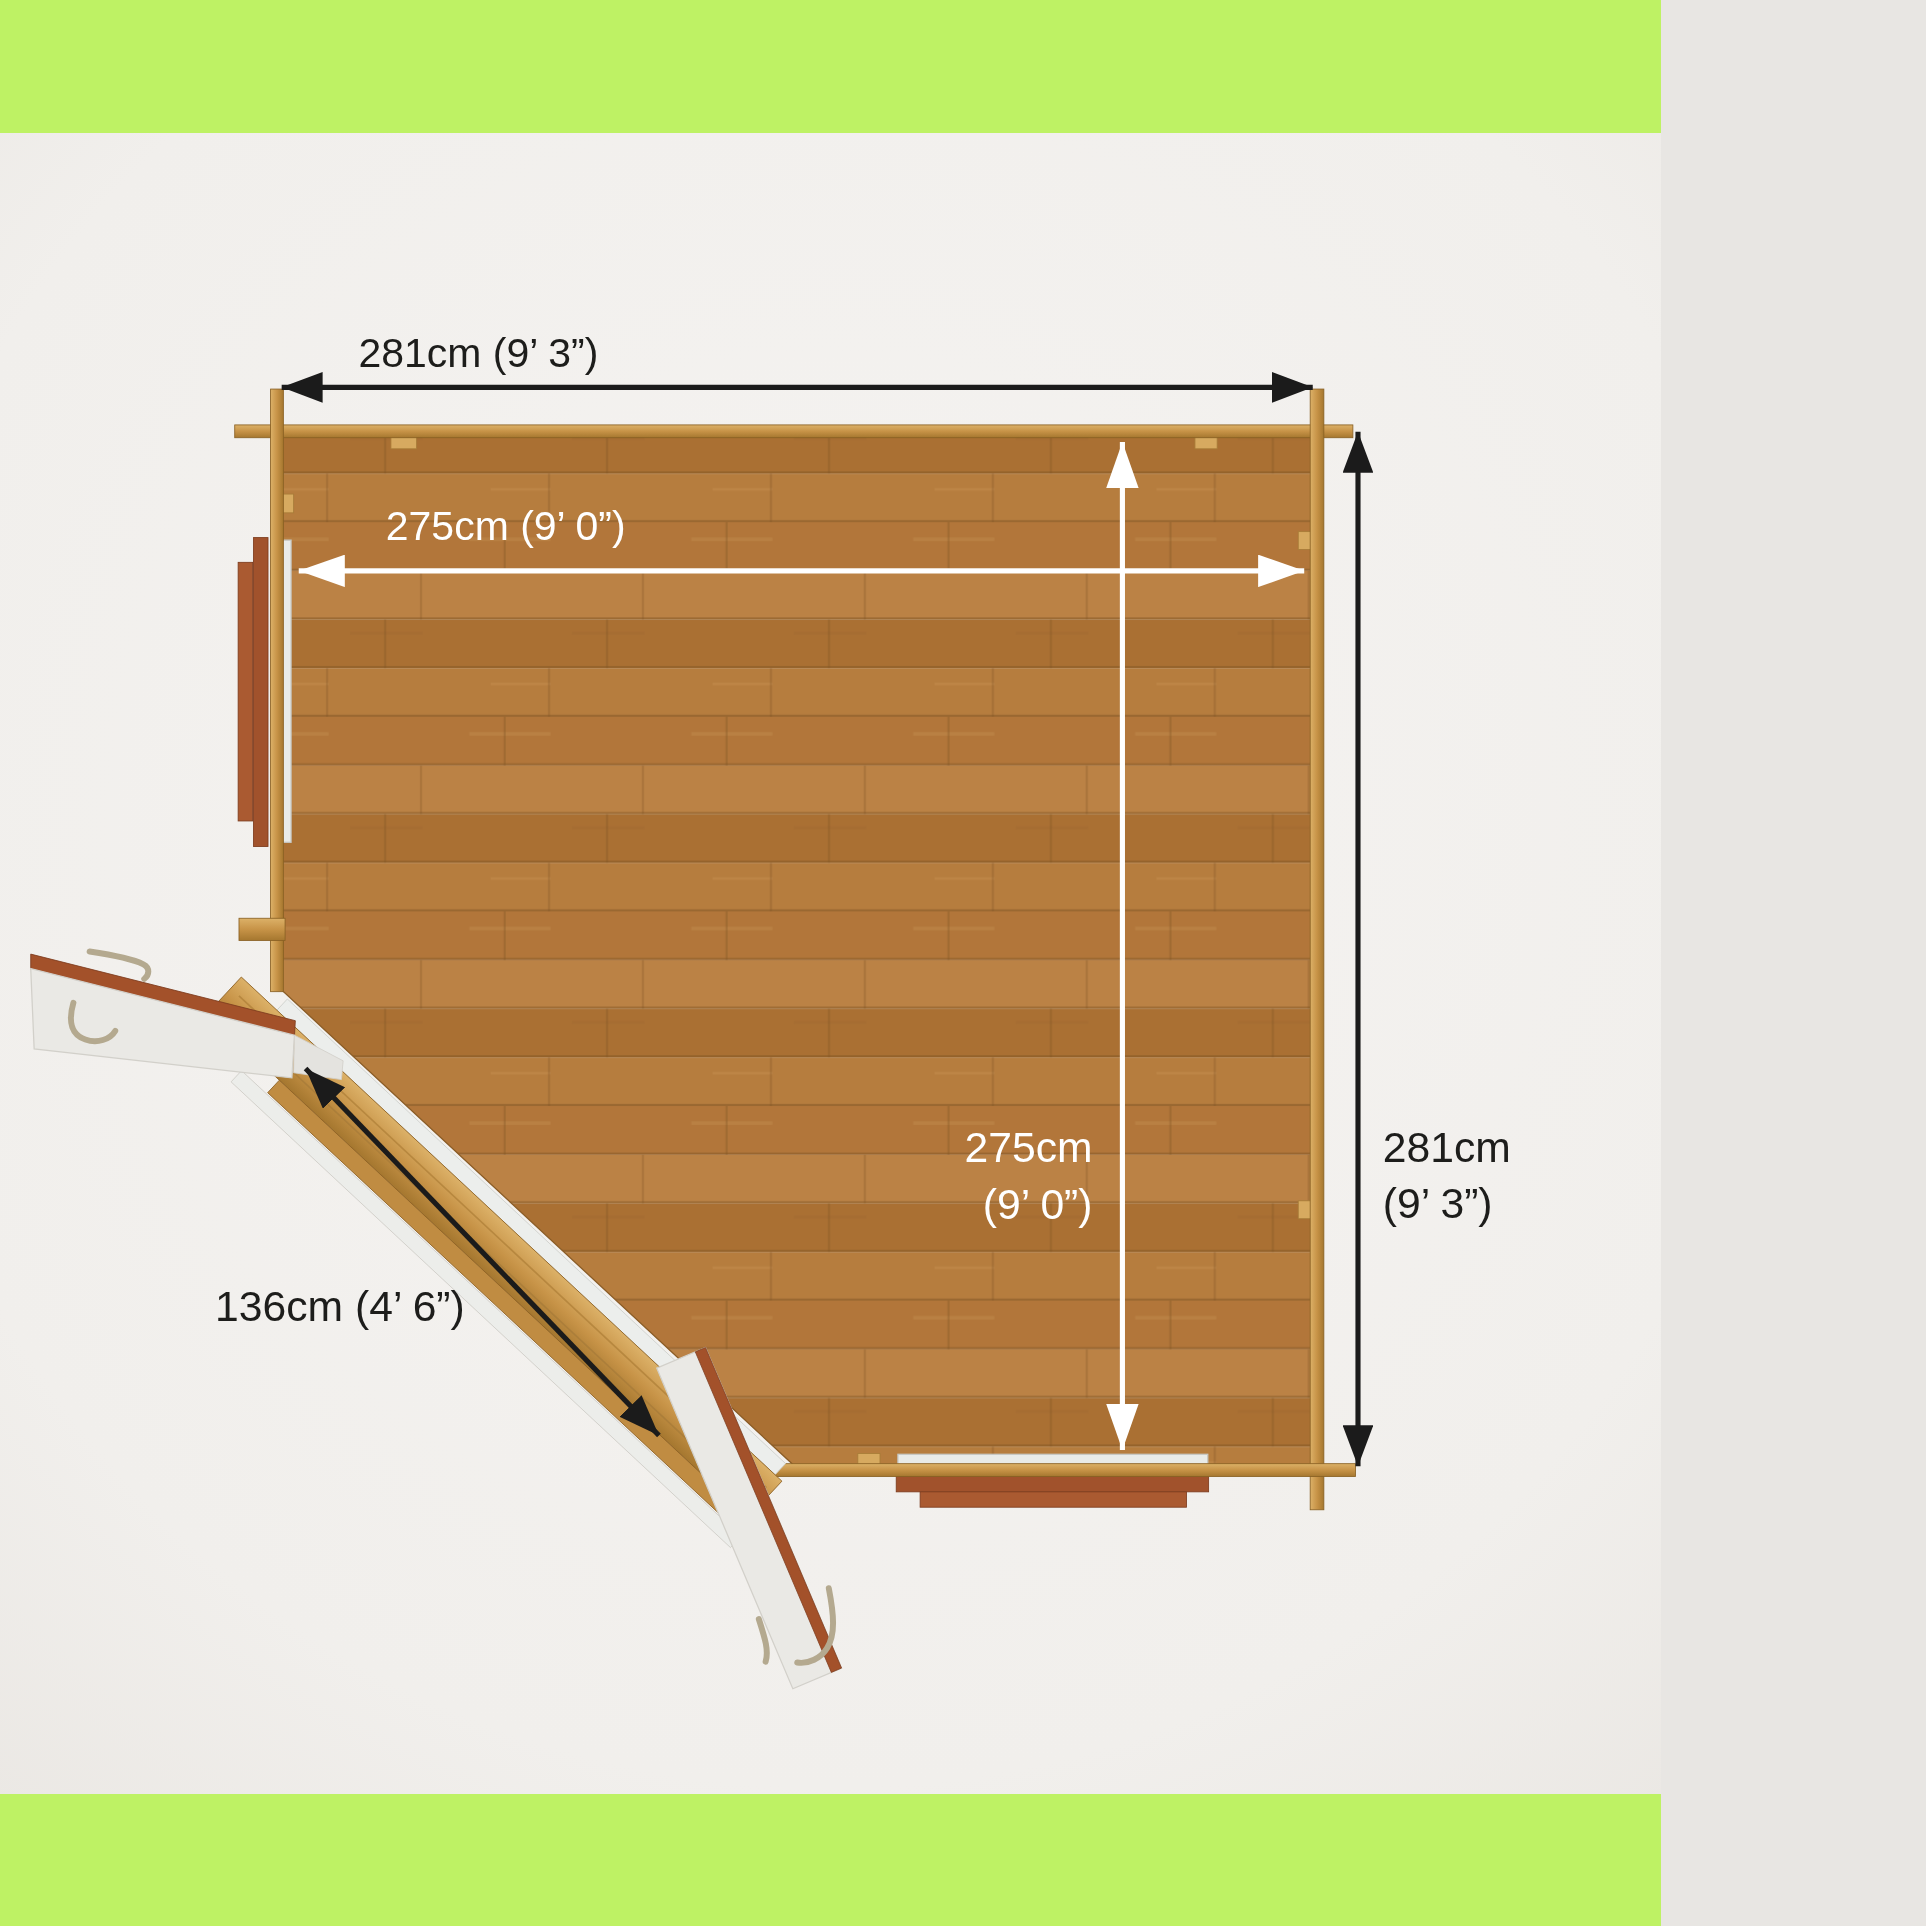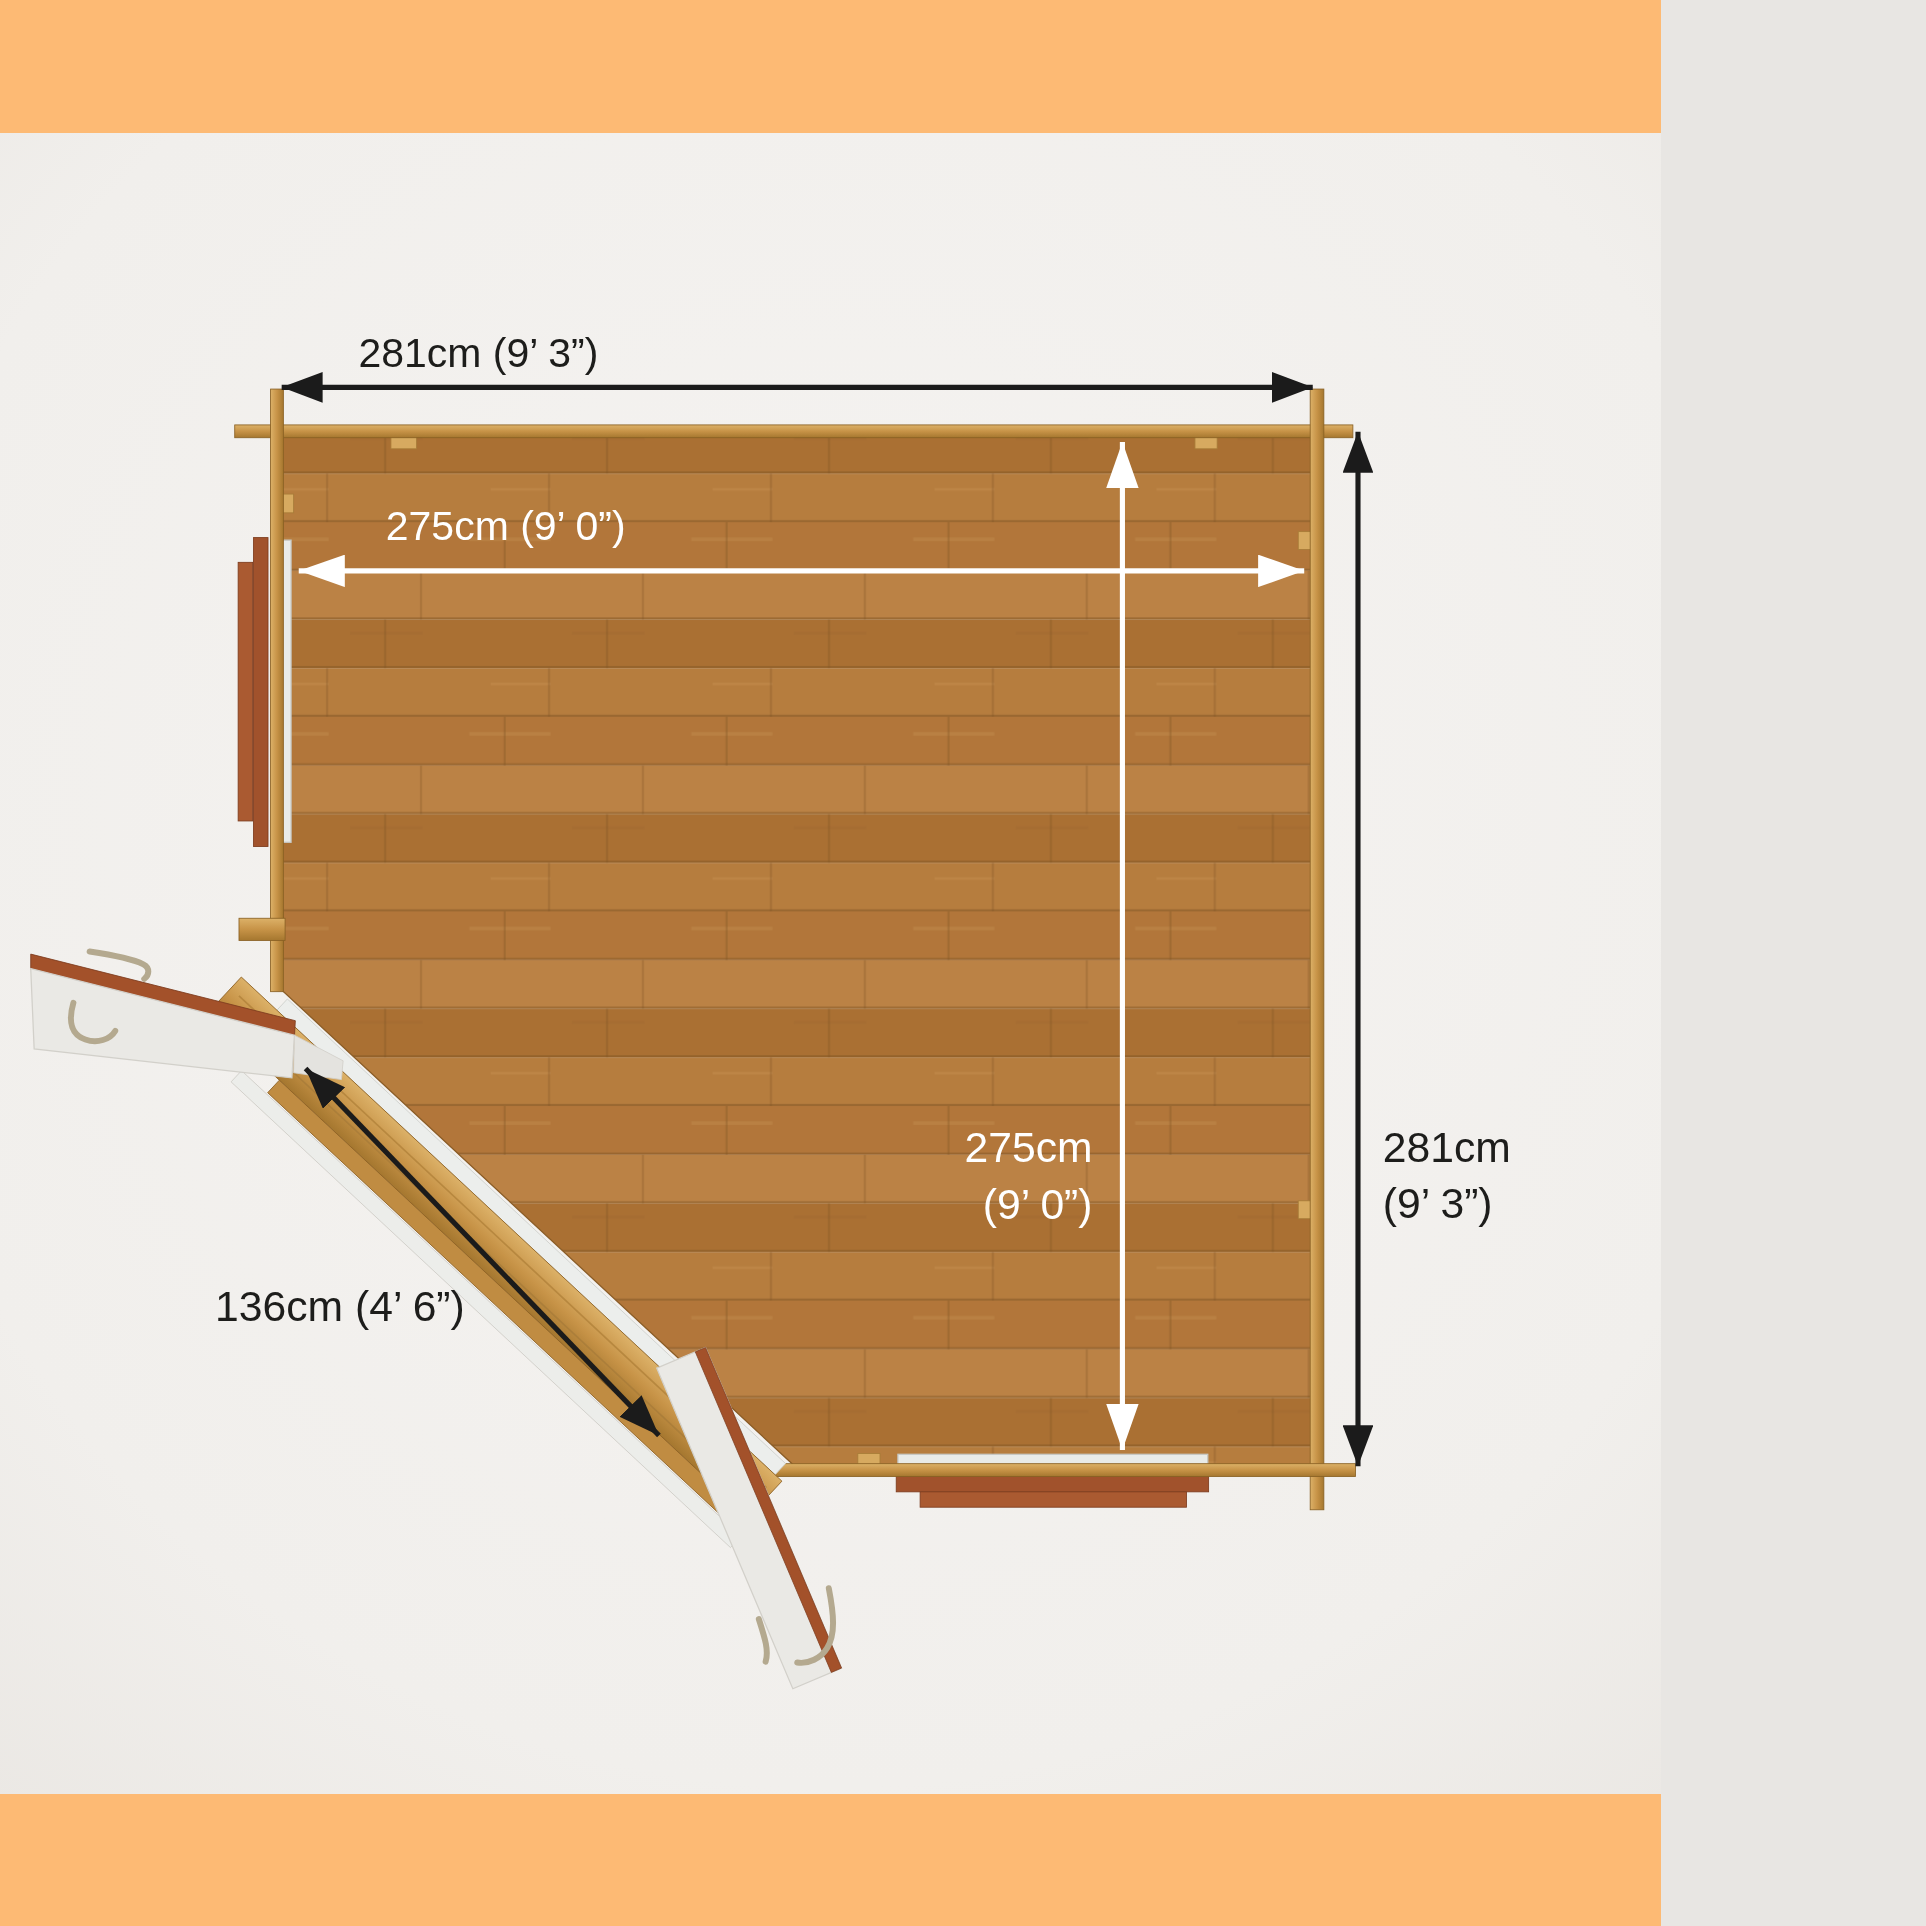--- a/index.html
+++ b/index.html
@@ -1,16 +1,16 @@
 <!DOCTYPE html>
 <html><head>
 <meta charset="utf-8">
 <style>
   html,body{margin:0;padding:0;background:#e8e6e3;}
-  .stage{position:relative;width:1661px;height:1927px;overflow:hidden;background:#fdba74;}
+  .stage{position:relative;width:1661px;height:1927px;overflow:hidden;background:#bef264;}
   svg{display:block;width:100%;height:100%;}
   .lbl{font-family:"Liberation Sans","DejaVu Sans",sans-serif;font-weight:400;}
   .lbl-lg{font-size:50px;}
   .lbl-md{font-size:48px;}
 </style>
 </head>
 <body>
 
 <div class="stage">
 <svg viewBox="0 0 1946 1946">

